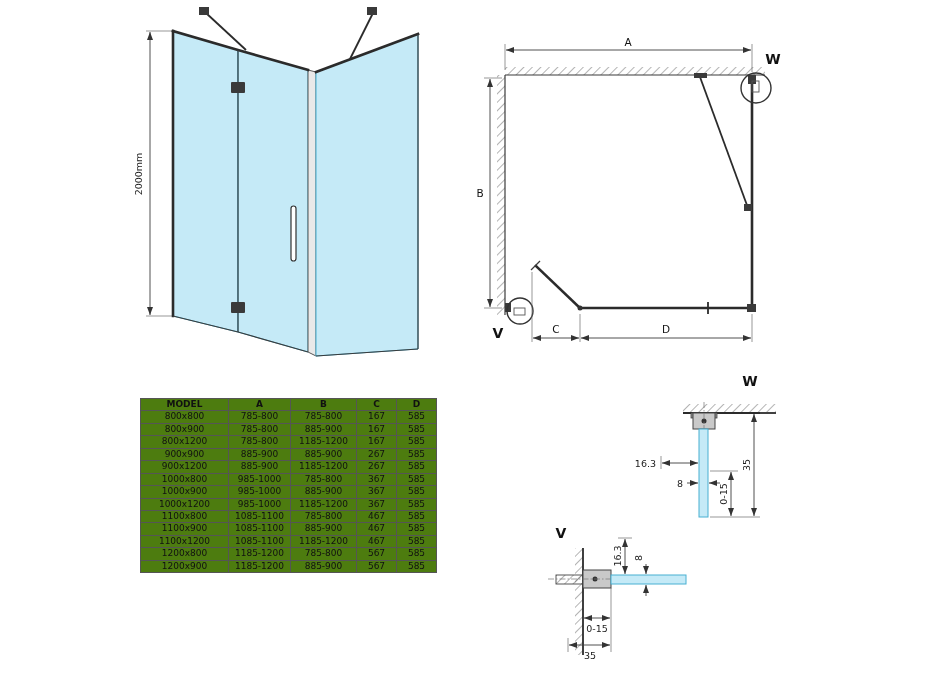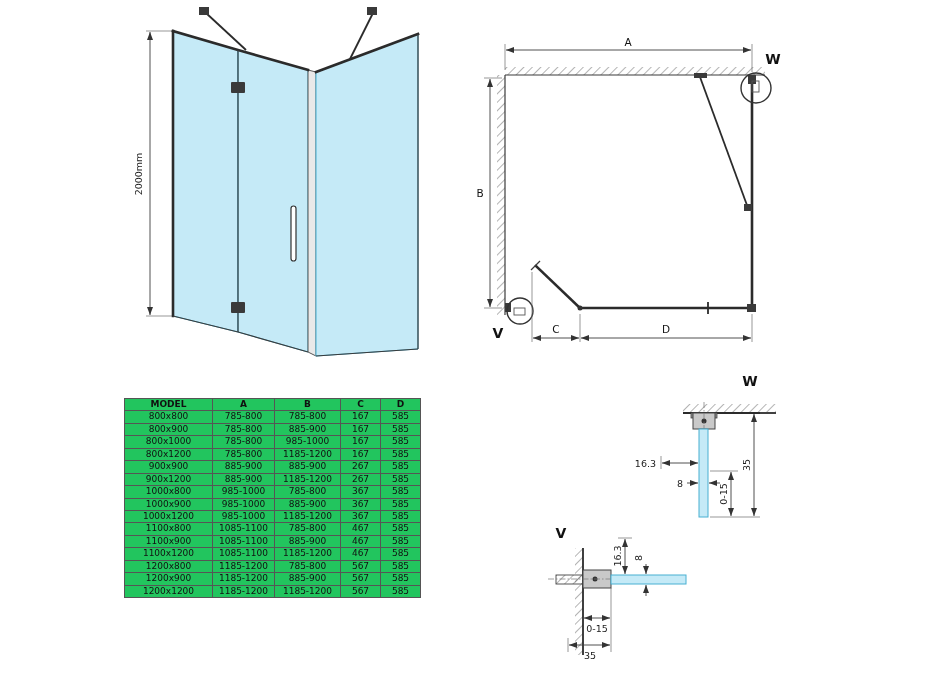--- a/index.html
+++ b/index.html
@@ -13,21 +13,21 @@
   .med{stroke:#2b2b2b;stroke-width:1.8;fill:none}
   .dim{stroke:#3c3c3c;stroke-width:0.9;fill:none}
   .ext{stroke:#6b6b6b;stroke-width:0.7;fill:none}
   .cl{stroke:#777;stroke-width:0.7;fill:none;stroke-dasharray:6 2 1.5 2}
   .glass{stroke:#49b0d2;stroke-width:1}
   .dimtxt{font-size:9.5px;fill:#1c1c1c}
   .bigtxt{font-size:10.5px;fill:#111}
   .detail-title{font-size:14px;font-weight:bold;fill:#111}
   .metal{fill:#c9c9c9;stroke:#444;stroke-width:1}
   .darkfit{fill:#3a3a3a;stroke:none}
-  table.spec{position:absolute;left:124px;top:398px;border-collapse:collapse;table-layout:fixed;background:#22c55e}
+  table.spec{position:absolute;left:140px;top:398px;border-collapse:collapse;table-layout:fixed;background:#4d7c0f}
   table.spec th,table.spec td{border:1px solid #555;font-size:9px;text-align:center;vertical-align:middle;
     padding:1px 2px;height:11.2px;line-height:1.05;color:#111;font-family:"DejaVu Sans",sans-serif;white-space:nowrap}
   table.spec th{font-weight:bold}
 </style>
 </head>
 <body>
 
 <div class="stage">
 
   <svg class="abs" style="left:88px;top:4px" width="352" height="400" viewBox="0 0 352 400">
@@ -279,27 +279,20 @@
           <td>585</td>
         </tr>
         <tr>
           <td>800x900</td>
           <td>785-800</td>
           <td>885-900</td>
           <td>167</td>
           <td>585</td>
         </tr>
         <tr>
-          <td>800x1000</td>
-          <td>785-800</td>
-          <td>985-1000</td>
-          <td>167</td>
-          <td>585</td>
-        </tr>
-        <tr>
           <td>800x1200</td>
           <td>785-800</td>
           <td>1185-1200</td>
           <td>167</td>
           <td>585</td>
         </tr>
         <tr>
           <td>900x900</td>
           <td>885-900</td>
           <td>885-900</td>
@@ -362,23 +355,16 @@
           <td>567</td>
           <td>585</td>
         </tr>
         <tr>
           <td>1200x900</td>
           <td>1185-1200</td>
           <td>885-900</td>
           <td>567</td>
           <td>585</td>
         </tr>
-        <tr>
-          <td>1200x1200</td>
-          <td>1185-1200</td>
-          <td>1185-1200</td>
-          <td>567</td>
-          <td>585</td>
-        </tr>
       </tbody>
   </table>
 
 </div>
 
 </body></html>

